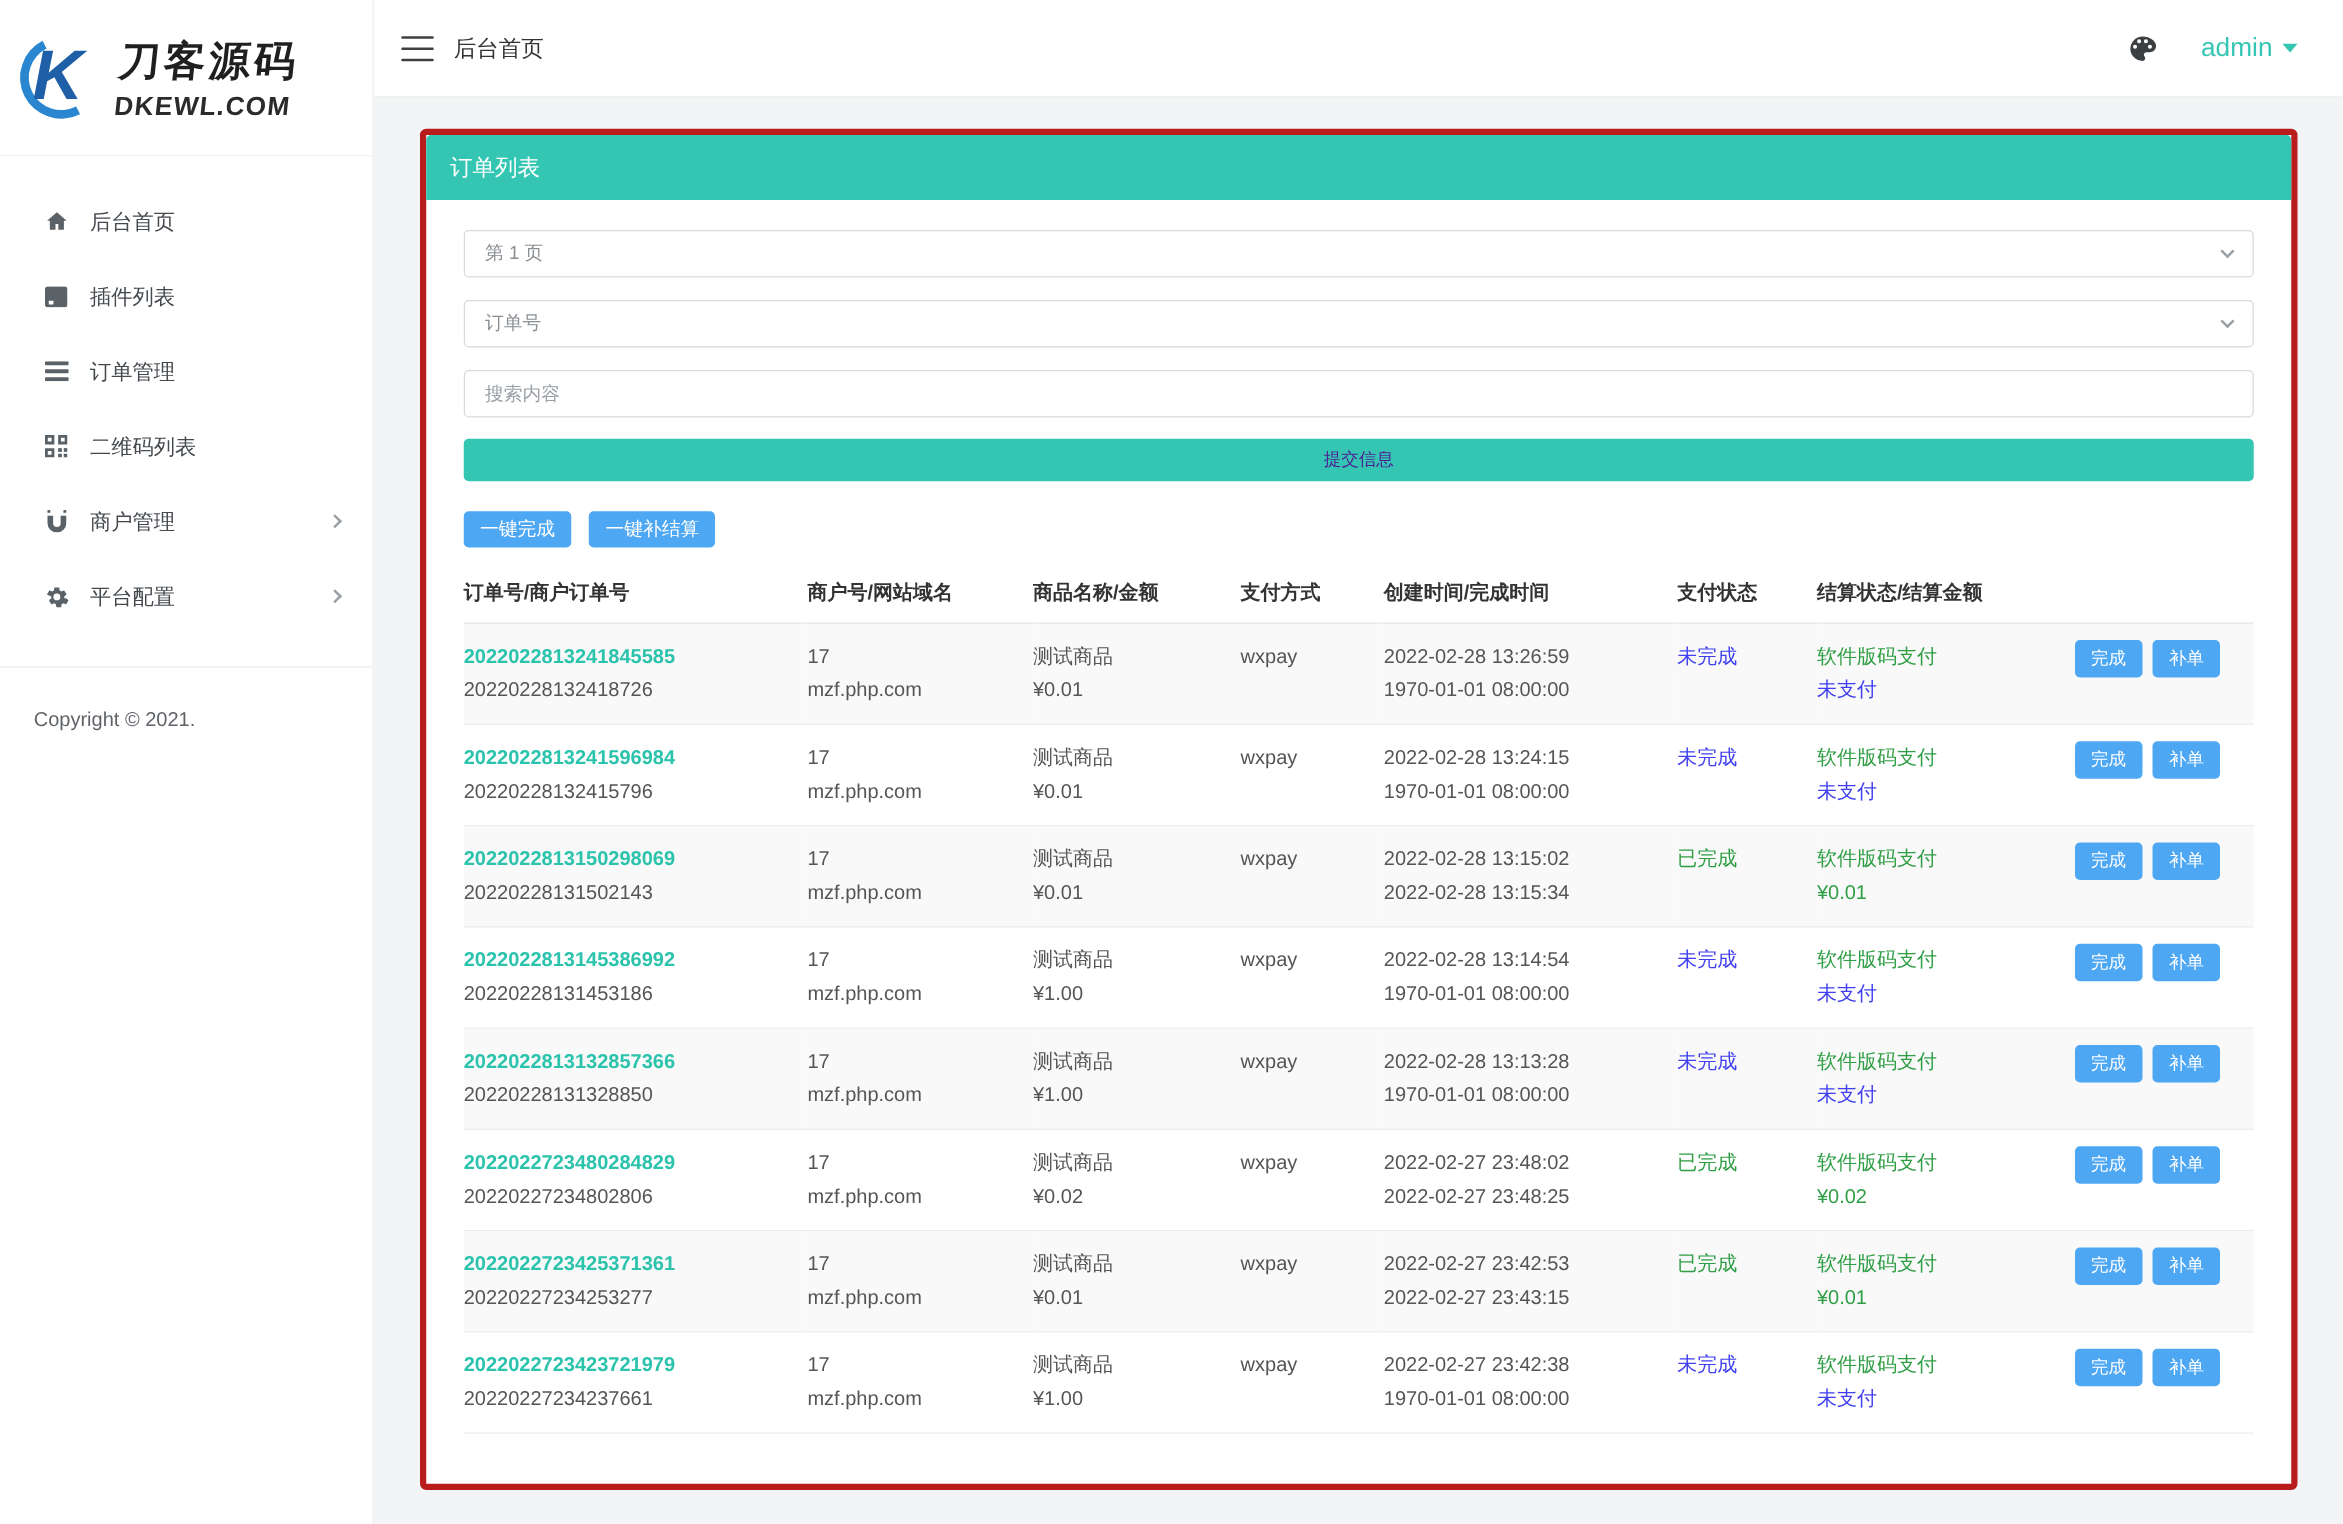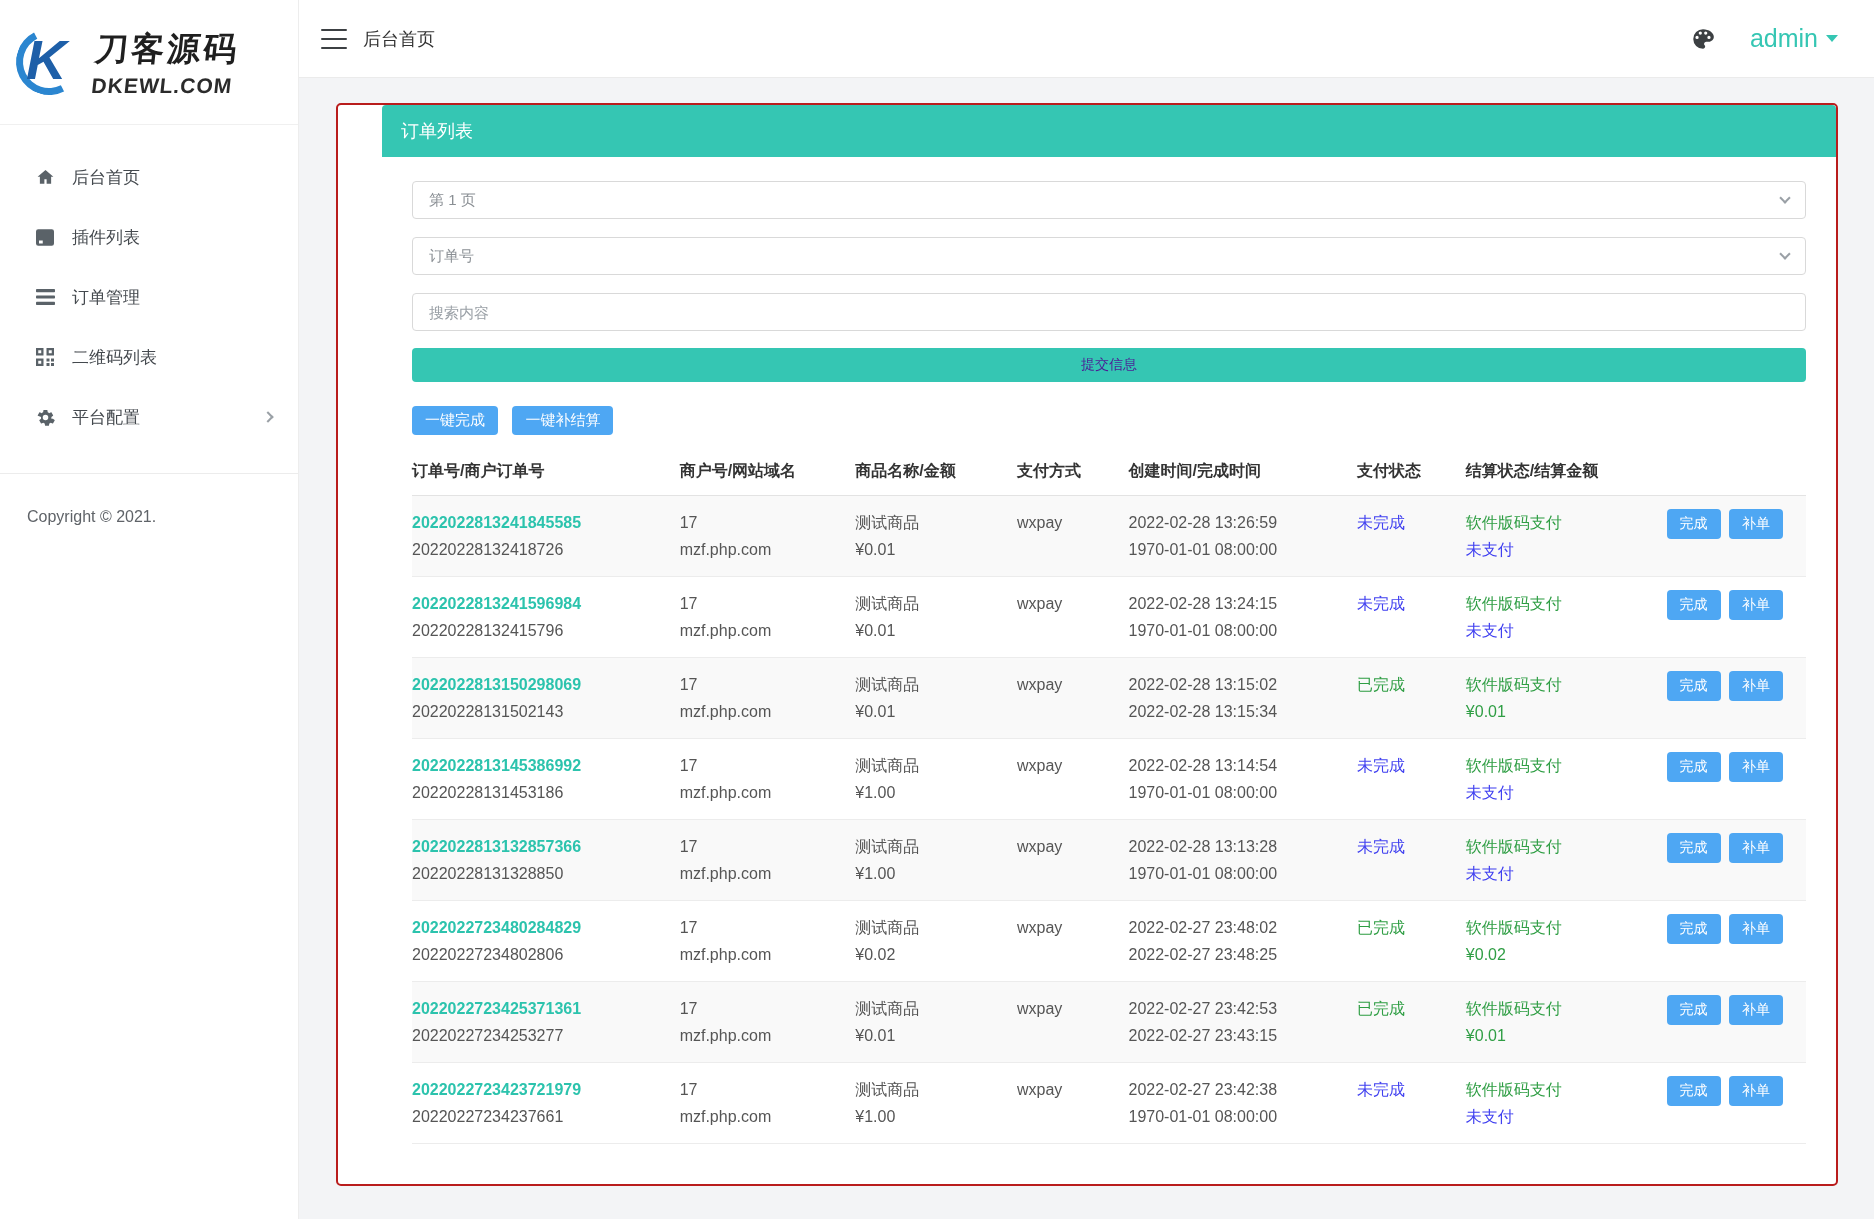--- a/index.html
+++ b/index.html
@@ -25,26 +25,26 @@
   .copyright { padding:34px 0 0 27px; font-size:16px; color:#5f6368; }
 
   
   .topbar { position:absolute; left:299px; top:0; right:0; height:78px; background:#fff; border-bottom:1px solid #ebebeb; display:flex; align-items:center; padding:0 36px 0 22px; }
   .hamburger { width:26px; height:20px; display:flex; flex-direction:column; justify-content:space-between; cursor:pointer; }
   .hamburger span { display:block; height:2px; background:#3c4043; border-radius:1px; }
   .breadcrumb { margin-left:16px; font-size:18px; color:#333; }
   .topbar-spacer { flex:1; }
   .palette-btn { width:30px; height:30px; cursor:pointer; display:flex; align-items:center; justify-content:center; }
   .user-menu { margin-left:32px; display:flex; align-items:center; cursor:pointer; }
-  .user-name { font-size:25px; color:#35c6b3; }
+  .user-name { font-size:21px; color:#35c6b3; }
   .user-caret { margin-left:8px; width:0; height:0; border-left:6px solid transparent; border-right:6px solid transparent; border-top:7px solid #35c6b3; }
 
   
   .main { position:absolute; left:299px; top:78px; right:0; bottom:0; padding:25px 36px 0 37px; overflow:hidden; }
-  .card { background:#fff; border:2px solid #b91c1c; border-radius:5px; min-height:1049px;padding-left:44px; }
+  .card { background:#fff; border:5px solid #b91c1c; border-radius:5px; min-height:1049px; }
   .card-header { background:#35c6b3; color:#fff; font-size:18px; padding:14px 19px; border-radius:4px 4px 0 0; }
   .card-body { padding:24px 30px 40px; }
 
   .select-wrap { position:relative; margin-bottom:18px; }
   .fake-select { width:100%; height:38px; line-height:36px; border:1px solid #d9d9d9; border-radius:4px; background:#fff; padding:0 16px; font-size:15px; color:#8a8f94; cursor:pointer; }
   .select-chev { position:absolute; right:17px; top:13px; width:8px; height:8px; border-right:2px solid #9aa0a6; border-bottom:2px solid #9aa0a6; transform:rotate(45deg); pointer-events:none; }
   .search-input { width:100%; height:38px; border:1px solid #d9d9d9; border-radius:4px; padding:0 16px; font-size:15px; color:#555; display:block; font-family:inherit; }
   .search-input::placeholder { color:#9aa0a6; }
   .submit-btn { margin-top:17px; width:100%; height:34px; background:#35c6b3; border:none; border-radius:4px; color:#4c1d95; font-size:14px; cursor:pointer; font-family:inherit; }
   .bulk-row { margin-top:24px; }
@@ -112,20 +112,33 @@
               <path d="M0 14h10v10H0V14zm3 3v4h4v-4H3z"></path>
               <path d="M14 0h10v10H14V0zm3 3v4h4V3h-4z"></path>
               <rect x="14" y="14" width="4" height="4"></rect>
               <rect x="20" y="14" width="4" height="4"></rect>
               <rect x="14" y="20" width="4" height="4"></rect>
               <rect x="20" y="20" width="4" height="4"></rect>
             </g>
           </svg>
       </span>
       <span class="mi-label">二维码列表</span>
+    </div>
+    <div class="menu-item">
+      <span class="mi-icon">
+        <svg width="19" height="18" viewBox="0 0 24 24">
+            <g fill="#5a6268">
+              <rect x="2" y="0" width="3" height="3"></rect>
+              <rect x="19" y="0" width="3" height="3"></rect>
+              <path d="M2 6h6v8a4 4 0 0 0 8 0V6h6v8A10 10 0 0 1 2 14V6z"></path>
+            </g>
+          </svg>
+      </span>
+      <span class="mi-label">商户管理</span>
+      <span class="mi-chevron"></span>
     </div>
     <div class="menu-item">
       <span class="mi-icon">
         <svg width="19" height="19" viewBox="0 0 24 24">
             <path fill="#5a6268" d="M12 8.5A3.5 3.5 0 1 0 12 15.5 3.5 3.5 0 0 0 12 8.5zm9.4 5 2.1 1.6c.2.2.3.5.1.7l-2 3.5c-.1.2-.4.3-.6.2l-2.5-1a7.7 7.7 0 0 1-1.7 1l-.4 2.6c0 .3-.2.4-.5.4h-4c-.2 0-.4-.1-.5-.4l-.4-2.6a7.7 7.7 0 0 1-1.7-1l-2.5 1c-.2.1-.5 0-.6-.2l-2-3.5c-.1-.2-.1-.5.1-.7l2.1-1.6a8 8 0 0 1 0-2L2.3 9.9c-.2-.2-.3-.5-.1-.7l2-3.5c.1-.2.4-.3.6-.2l2.5 1a7.7 7.7 0 0 1 1.7-1l.4-2.6c0-.3.2-.4.5-.4h4c.2 0 .4.1.5.4l.4 2.6a7.7 7.7 0 0 1 1.7 1l2.5-1c.2-.1.5 0 .6.2l2 3.5c.1.2.1.5-.1.7l-2.1 1.6a8 8 0 0 1 0 2z"></path>
           </svg>
       </span>
       <span class="mi-label">平台配置</span>
       <span class="mi-chevron"></span>
     </div>

